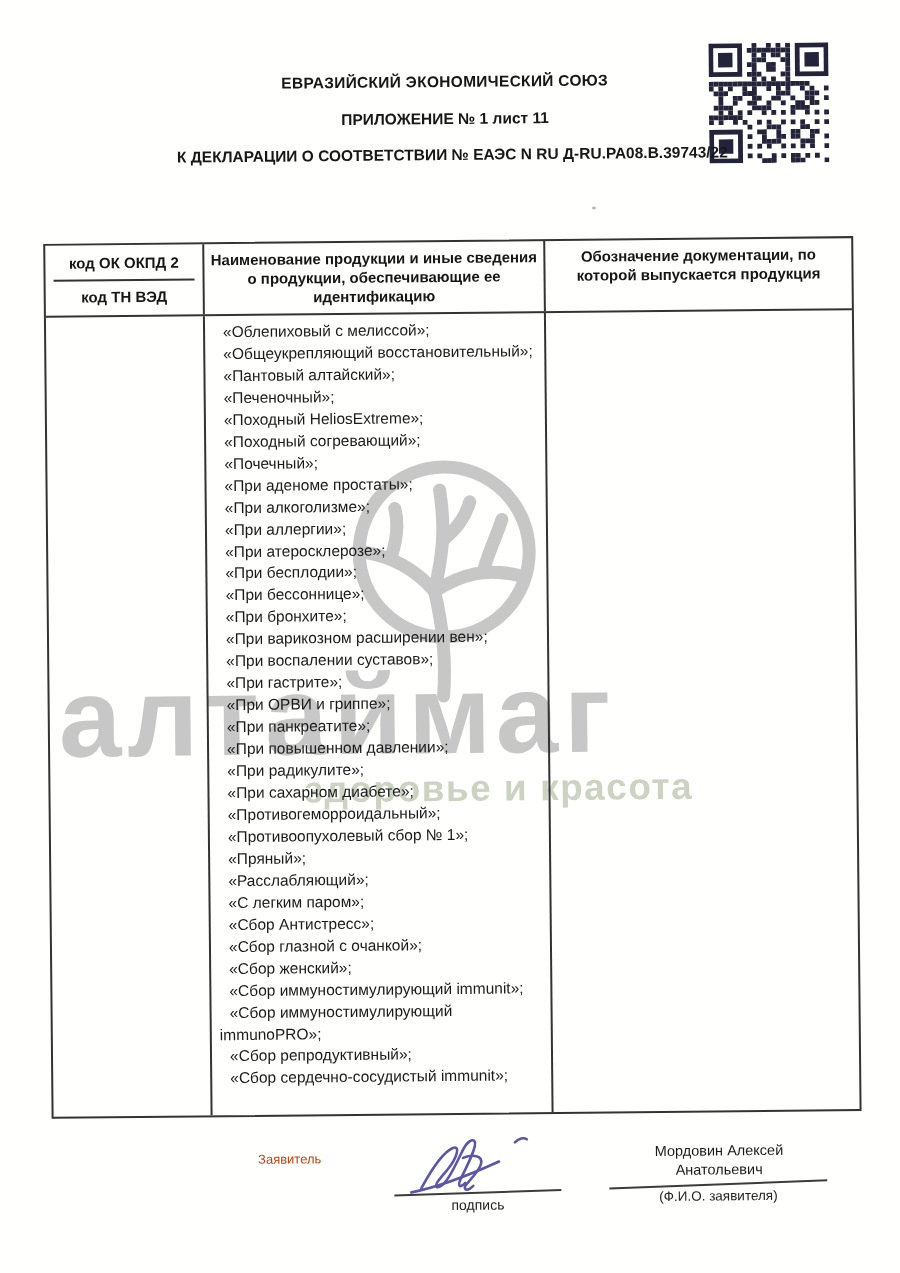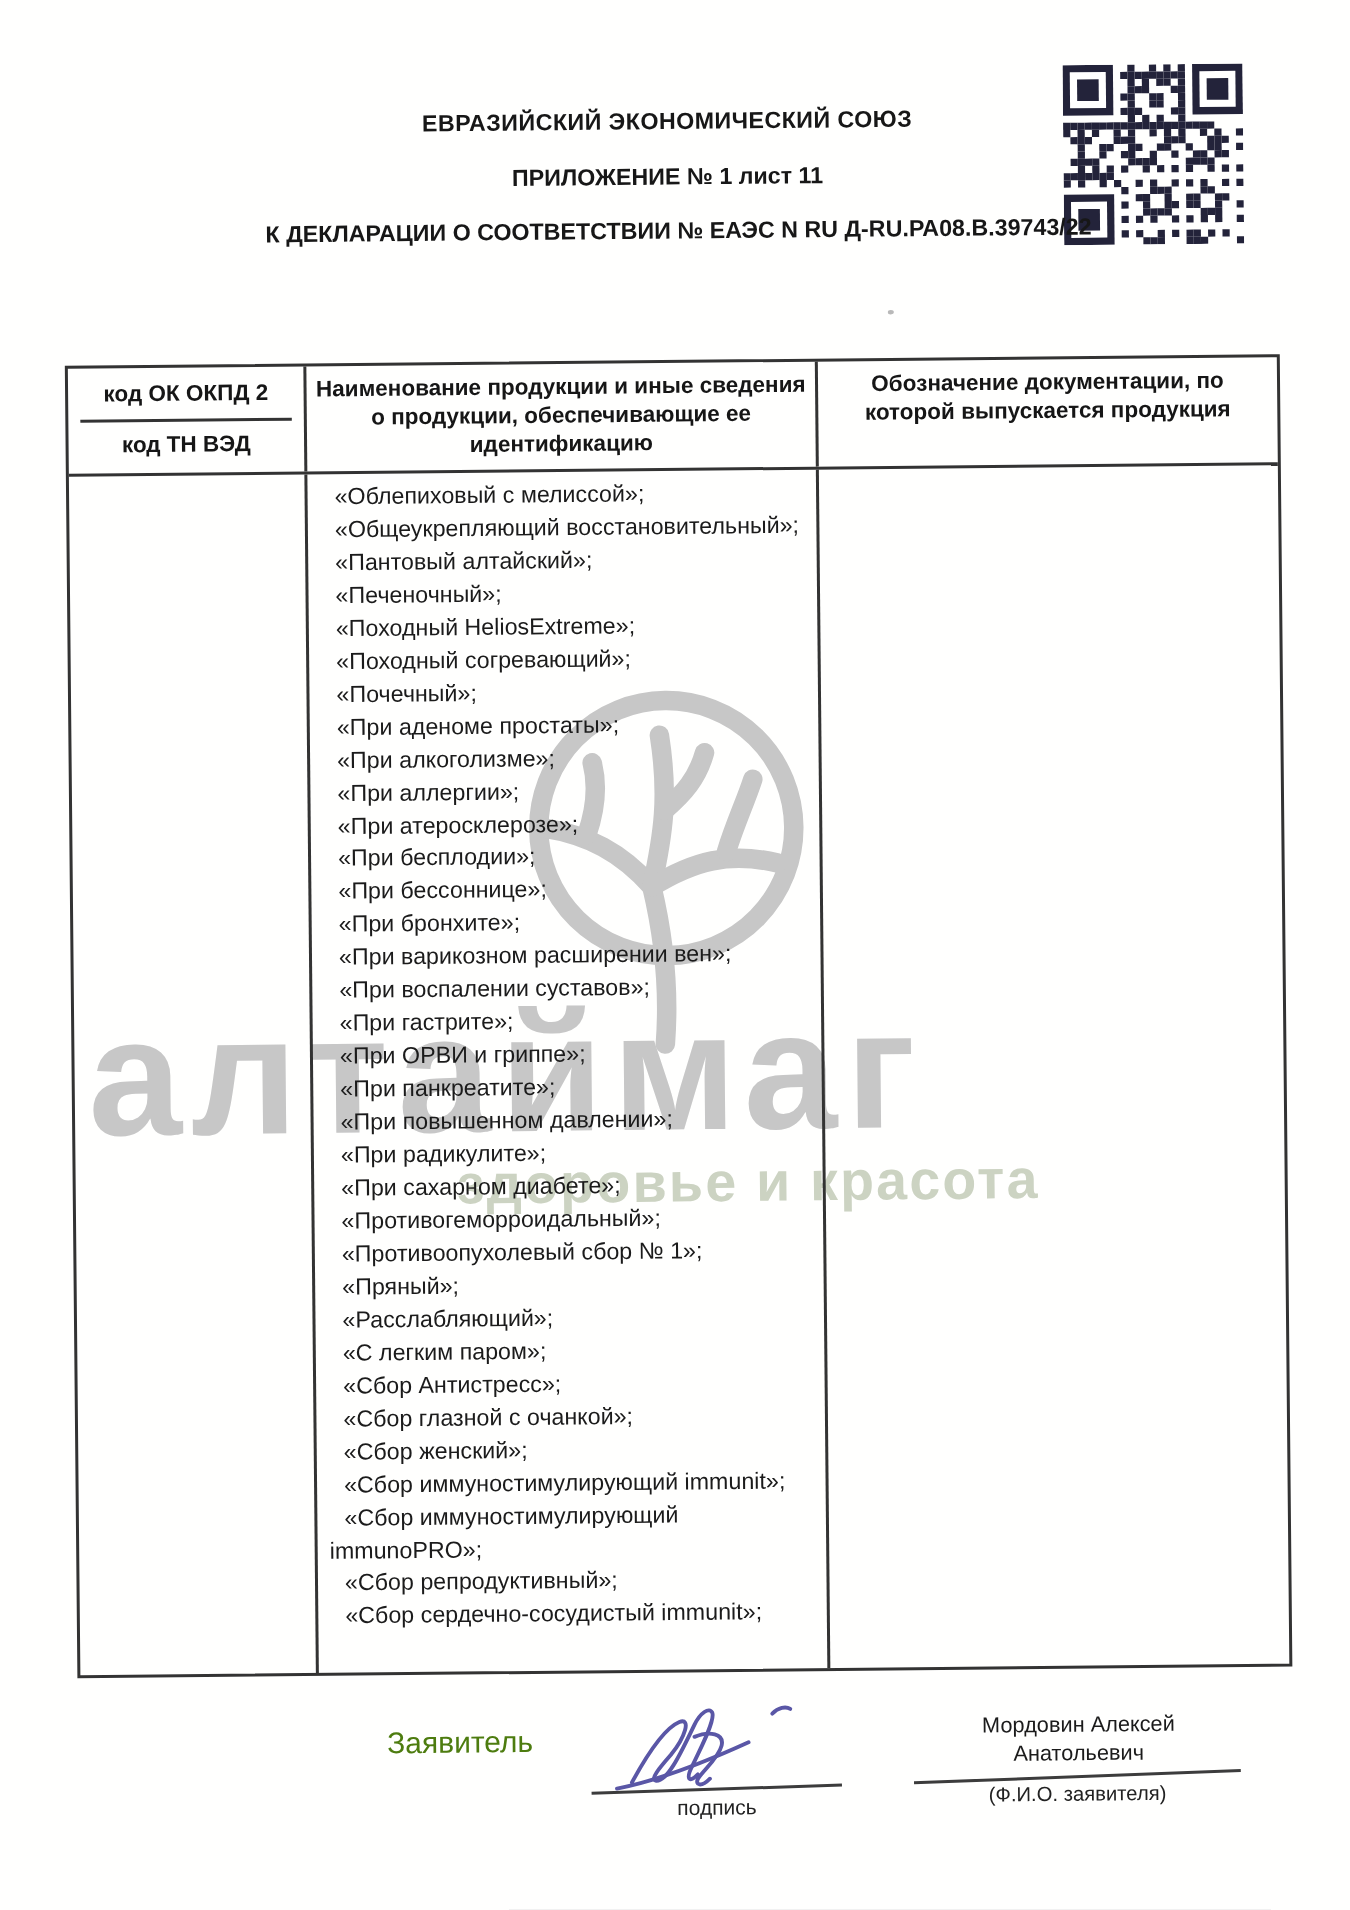--- a/index.html
+++ b/index.html
@@ -23,21 +23,21 @@
   .trow{display:grid;grid-template-columns:159px 341px 1fr;}
   .thead{border-bottom:2px solid #333;min-height:70px;}
   .tbody{height:799px;}
   .c1,.c2{border-right:2px solid #333;}
   .hc{font-weight:bold;font-size:15px;line-height:19px;text-align:center;color:#161616;padding:6px 6px 5px;}
   .c1h-top{display:block;border-bottom:2px solid #333;padding:2px 2px 7px;margin:0 2px;}
   .c1h-bot{display:block;padding-top:6px;}
   .plist{padding:5px 4px 6px 8px;font-size:15.5px;line-height:21.95px;color:#1b1b1b;}
   .pitem{text-indent:10px;}
   
-  .foot-label{position:absolute;left:253px;top:1150px;font-size:20px;color:#4d7c0f;z-index:2;}
+  .foot-label{position:absolute;left:253px;top:1150px;font-size:13px;color:#c2410c;z-index:2;}
   .sig-svg{position:absolute;left:398px;top:1128px;width:140px;height:68px;z-index:3;}
   .sig-line{position:absolute;left:389px;top:1192px;width:167px;border-top:2px solid #3c3c3c;transform:rotate(-1.3deg);z-index:2;}
   .sig-caption{position:absolute;left:389px;top:1197px;width:167px;text-align:center;font-size:14px;color:#222;z-index:2;}
   .fio-name{position:absolute;left:606px;top:1144px;width:216px;text-align:center;font-size:14.5px;line-height:19px;color:#1b1b1b;z-index:2;}
   .fio-line{position:absolute;left:604px;top:1186px;width:218px;border-top:2px solid #3c3c3c;transform:rotate(-1.6deg);z-index:2;}
   .fio-caption{position:absolute;left:604px;top:1191px;width:218px;text-align:center;font-size:13.5px;color:#222;z-index:2;}
 </style>
 </head>
 <body>
 

